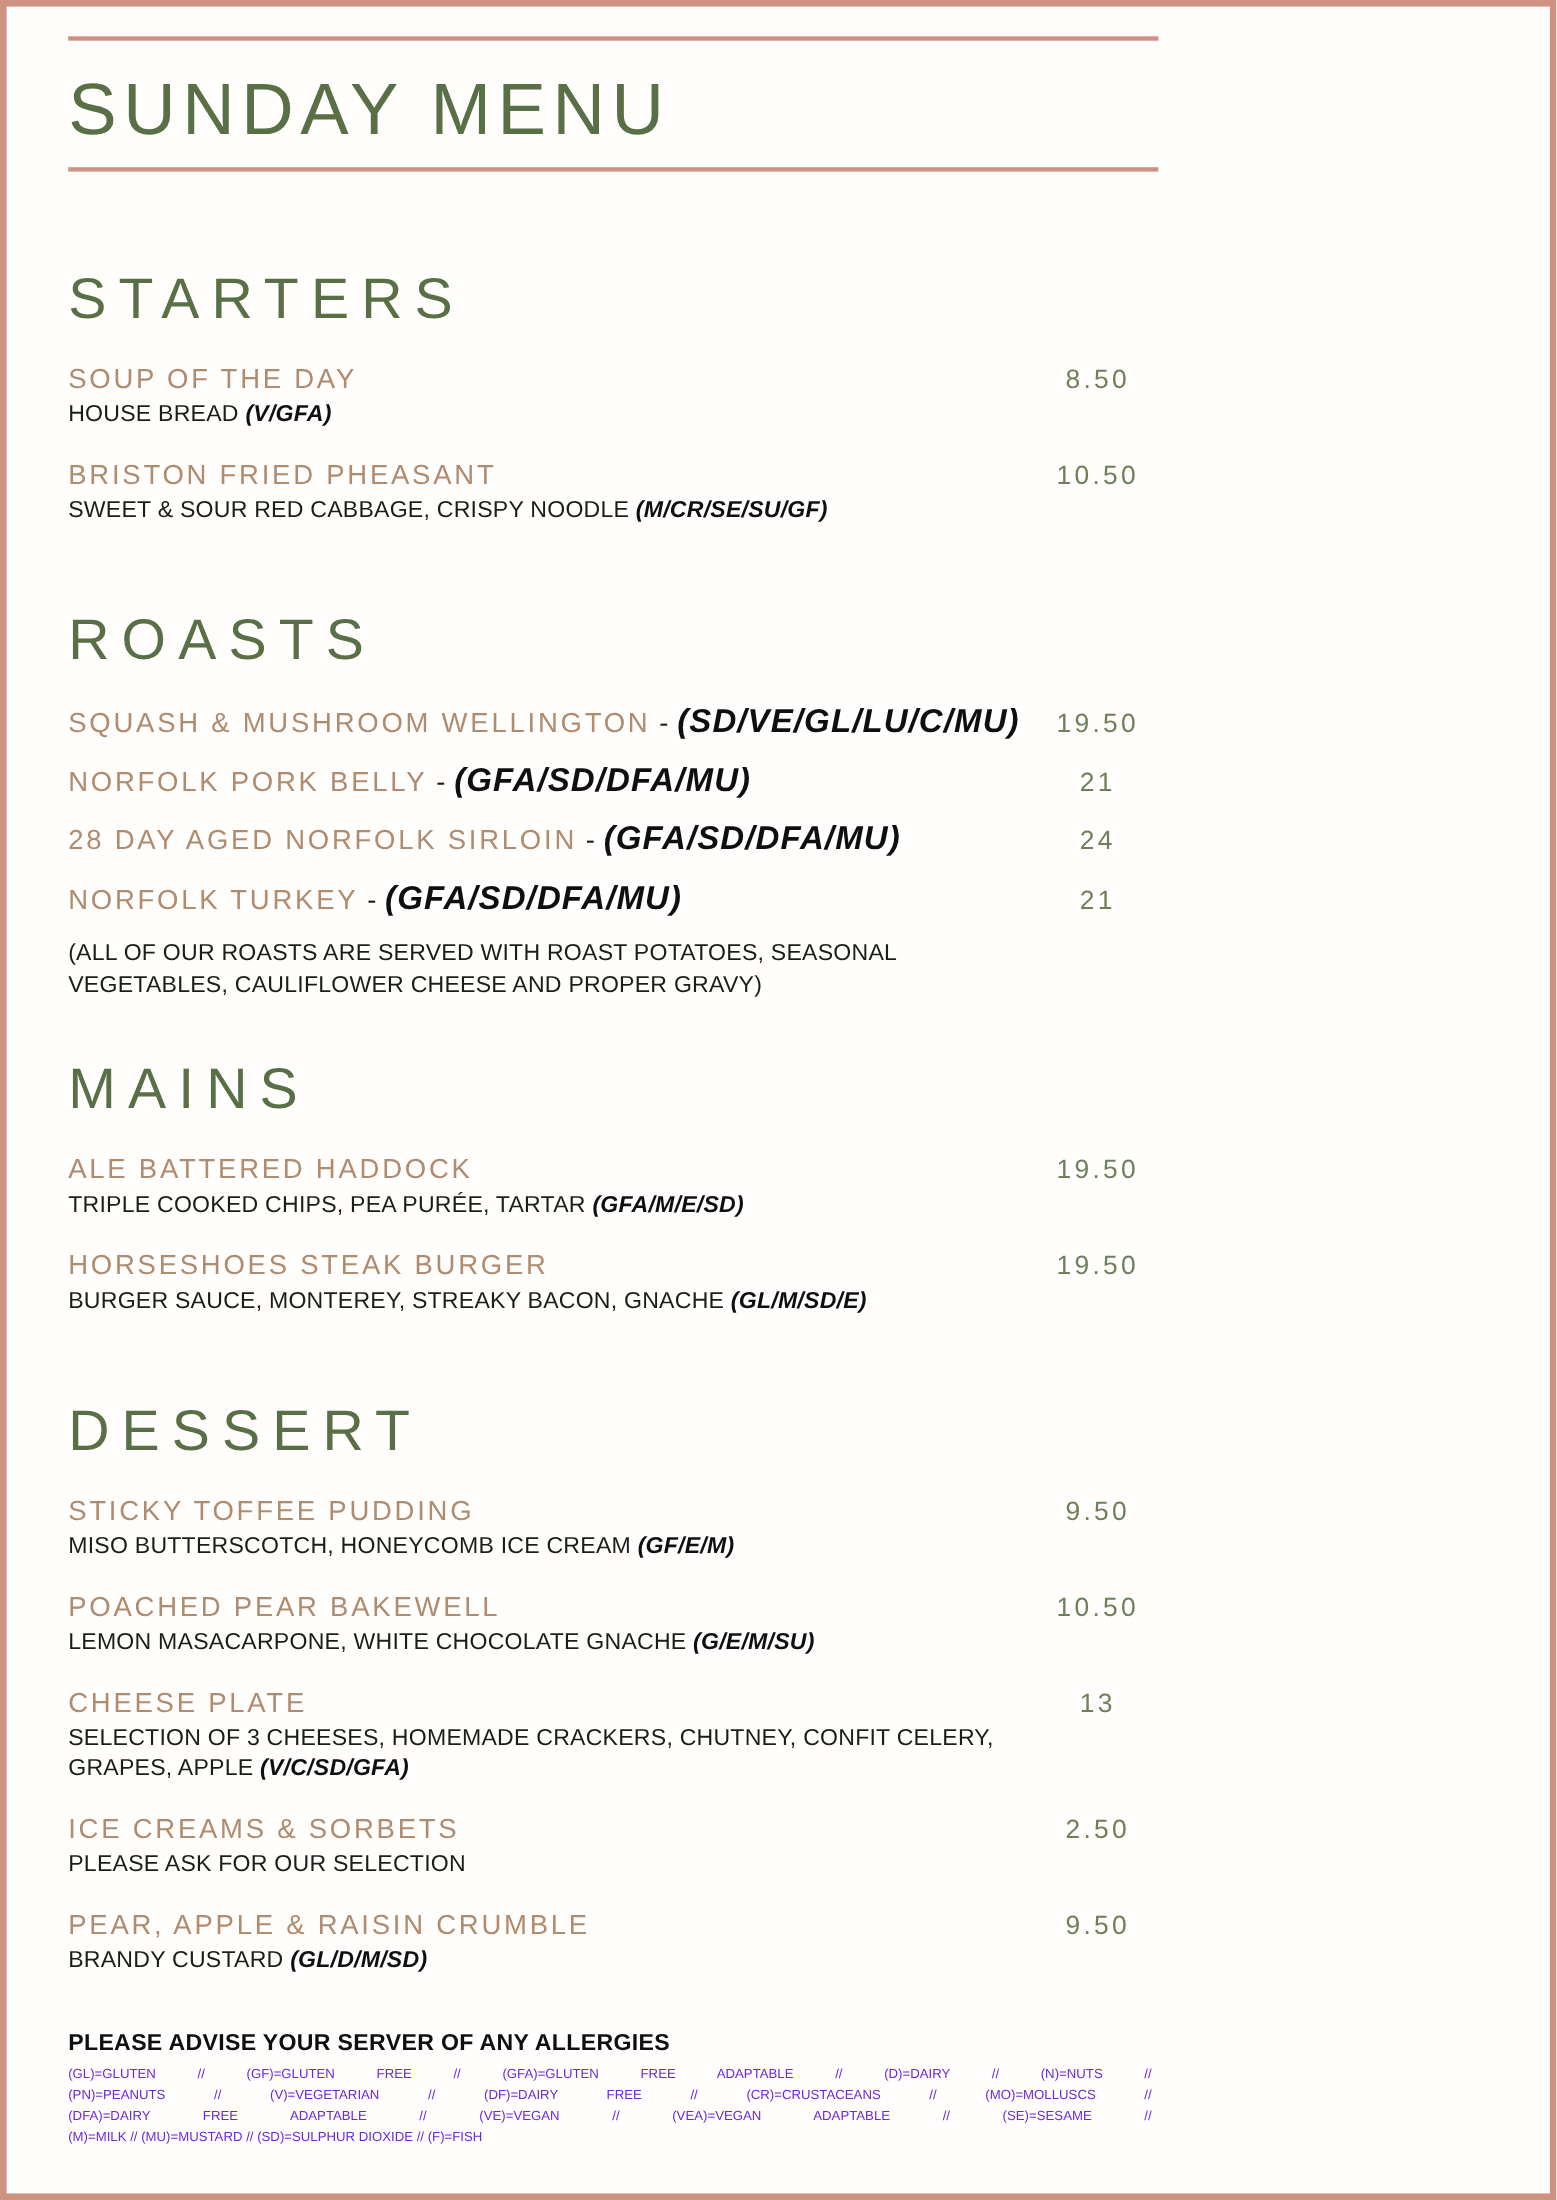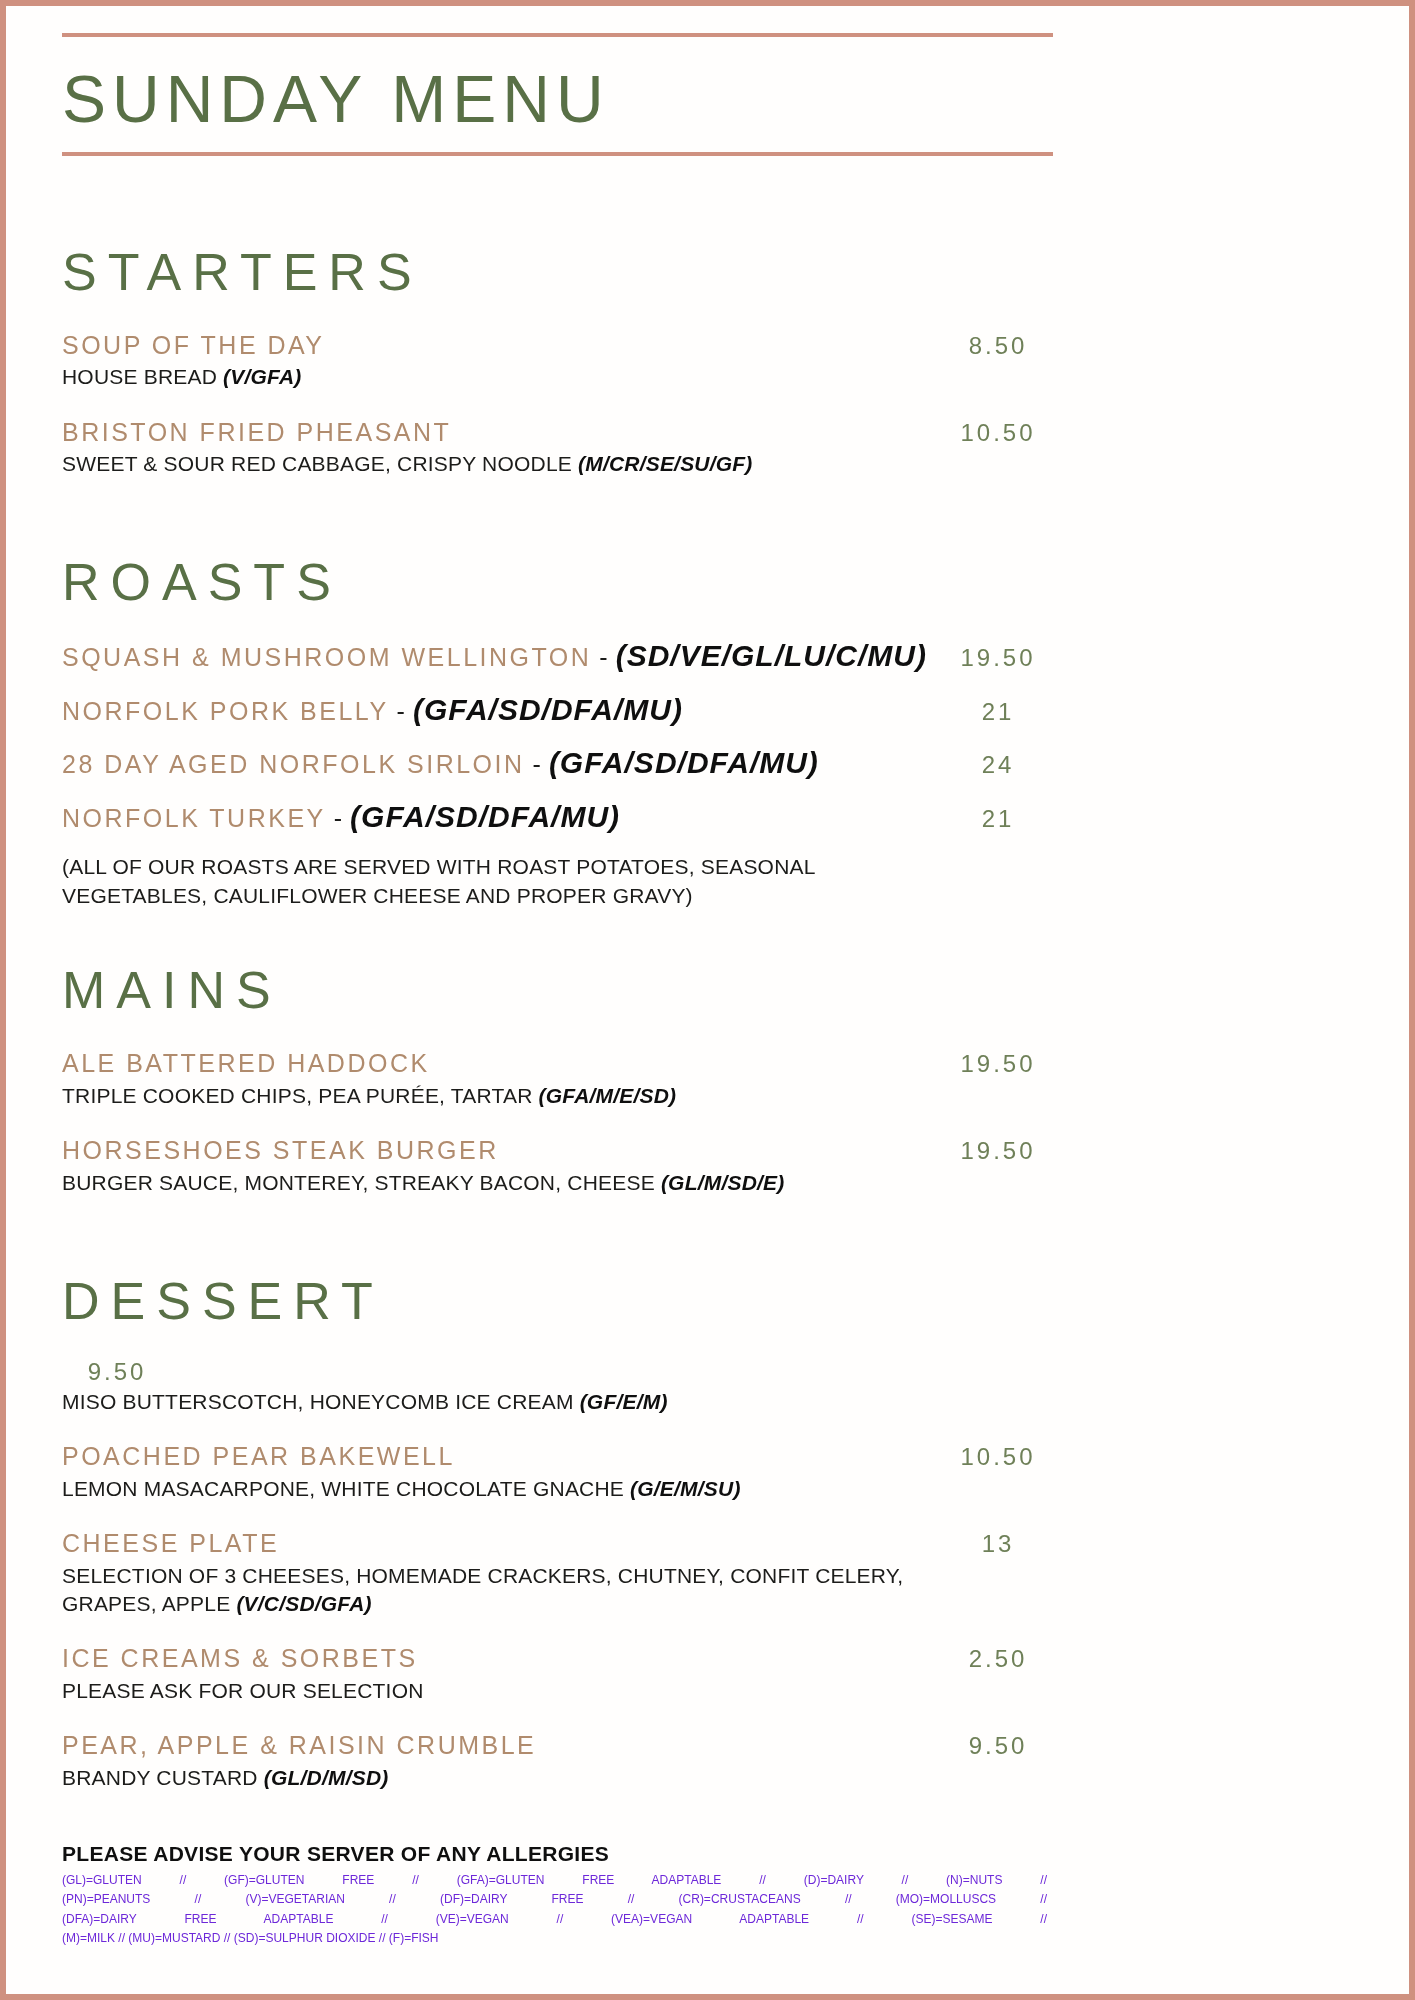--- a/index.html
+++ b/index.html
@@ -178,27 +178,28 @@
             <div class="item-left"><span class="item-name">ALE BATTERED HADDOCK</span></div>
             <div class="item-price">19.50</div>
           </div>
           <p class="item-desc"><span class="desc-text">TRIPLE COOKED CHIPS, PEA PURÉE, TARTAR </span><span class="allergens">(GFA/M/E/SD)</span></p>
         </div>
         <div class="menu-item">
           <div class="item-row">
             <div class="item-left"><span class="item-name">HORSESHOES STEAK BURGER</span></div>
             <div class="item-price">19.50</div>
           </div>
-          <p class="item-desc"><span class="desc-text">BURGER SAUCE, MONTEREY, STREAKY BACON, CHEESE </span><span class="allergens">(GL/M/SD/E)</span></p>
+          <p class="item-desc"><span class="desc-text">BURGER SAUCE, MONTEREY, STREAKY BACON, GNACHE </span><span class="allergens">(GL/M/SD/E)</span></p>
         </div>
       </section>
       <section class="menu-section dessert">
         <h2 class="section-heading">DESSERT</h2>
         <div class="menu-item">
           <div class="item-row">
+            <div class="item-left"><span class="item-name">STICKY TOFFEE PUDDING</span></div>
             <div class="item-price">9.50</div>
           </div>
           <p class="item-desc"><span class="desc-text">MISO BUTTERSCOTCH, HONEYCOMB ICE CREAM </span><span class="allergens">(GF/E/M)</span></p>
         </div>
         <div class="menu-item">
           <div class="item-row">
             <div class="item-left"><span class="item-name">POACHED PEAR BAKEWELL</span></div>
             <div class="item-price">10.50</div>
           </div>
           <p class="item-desc"><span class="desc-text">LEMON MASACARPONE, WHITE CHOCOLATE GNACHE </span><span class="allergens">(G/E/M/SU)</span></p>

